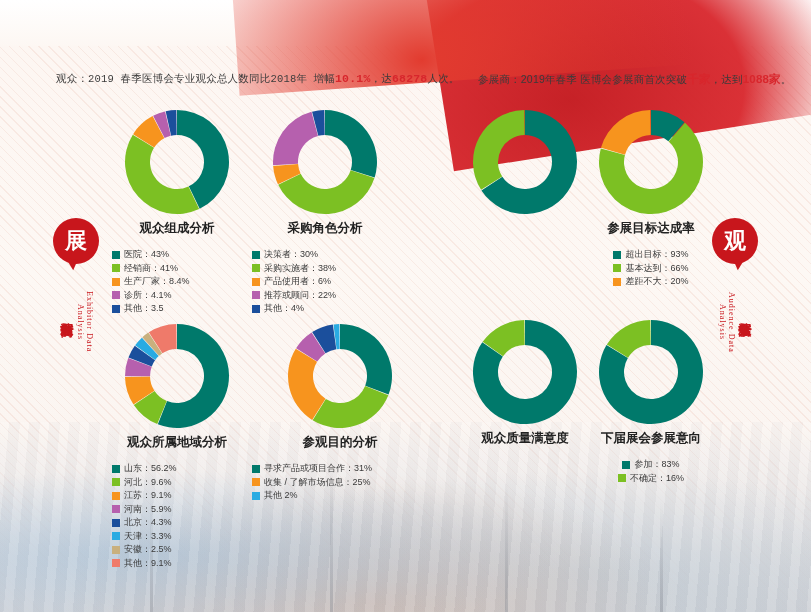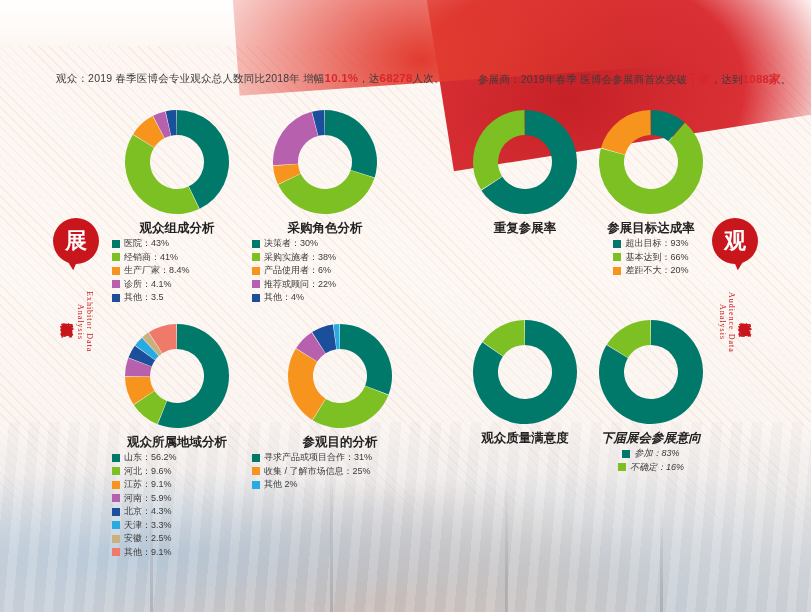--- a/index.html
+++ b/index.html
@@ -79,21 +79,21 @@
   }
   .badge .vwrap{display:flex;justify-content:center;gap:1px;}
 
   
   .chart{position:absolute;}
   .donut{display:block;}
   .chart-title{
     text-align:center;font-size:12.5px;font-weight:bold;color:#222;
     margin-top:4px;white-space:nowrap;
   }
-  .legend{margin-top:0;font-size:9px;color:#3a3a3a;line-height:13.5px;}
+  .legend{margin-top:11px;font-size:9px;color:#3a3a3a;line-height:13.5px;}
   .legend .row{display:flex;align-items:center;gap:4px;white-space:nowrap;}
   .legend .sw{width:8px;height:8px;flex:0 0 8px;display:inline-block;}
   .legend.center{display:flex;flex-direction:column;align-items:center;}
   .legend.center .row{width:auto;}
 </style>
 </head>
 <body>
 
 <div id="page">
 
@@ -101,21 +101,21 @@
   <div class="bg-topband"></div>
   <div class="bg-redswoosh"></div>
   <div class="bg-redswoosh2"></div>
 
   <div class="bg-photo"></div>
   <div class="bg-tower" style="left:150px;height:120px;"></div>
   <div class="bg-tower" style="left:330px;height:150px;"></div>
   <div class="bg-tower" style="left:505px;height:130px;"></div>
   <div class="bg-tower" style="left:660px;height:110px;"></div>
 
-  <div class="hdr" style="left:56px;top:72px;">
+  <div class="hdr" style="left:56px;top:72px;font-family:Liberation Mono, monospace;">
     <span>观众：2019 春季医博会专业观众总人数同比2018年 增幅</span><span class="em">10.1%</span><span>，达</span><span class="em">68278</span><span>人次。</span>
   </div>
 
   <div class="hdr" style="left:478px;top:72px;">
     <span>参展商：2019年春季 医博会参展商首次突破</span><span class="em">千家</span><span>，达到</span><span class="em">1088家</span><span>。</span>
   </div>
 
   <div class="badge badge-l" style="left:48px;top:218px;">
     <div class="bubble">展</div>
     <div class="vwrap">
@@ -194,21 +194,20 @@
           <span class="sw" style="background: rgb(27, 79, 156);"></span>
           <span>其他：4%</span>
         </div>
       </div>
     </div>
   <div class="chart" style="left:462px;top:108px;width:126px;">
       <svg width="108" height="108" class="donut" style="margin: 0px auto;">
         <path d="M54 2 A52 52 0 1 1 10.432456895297094 82.3878352084102 L31.378391080250413 68.73983751205914 A27 27 0 1 0 54 27 Z" fill="#00796b"></path>
         <path d="M10.094947873895208 81.8629933389078 A52 52 0 0 1 53.37601497589223 2.00374395507221 L53.67600777594404 27.00194397667211 A27 27 0 0 0 31.203146011445586 68.4673234644329 Z" fill="#7cc023"></path>
       </svg>
-      <div class="chart-title">重复参展率</div>
     </div>
   <div class="chart" style="left:588px;top:108px;width:126px;">
       <svg width="108" height="108" class="donut" style="margin: 0px auto;">
         <path d="M54 2 A52 52 0 0 1 87.52024177737914 14.245838064599504 L71.40474092286995 33.358415918157434 A27 27 0 0 0 54 27 Z" fill="#00796b"></path>
         <path d="M87.99486684304114 14.650933577479847 A52 52 0 1 1 3.7920312286942917 40.46634299756377 L27.9304777533605 46.97290886411965 A27 27 0 1 0 71.65118086080982 33.568753972922224 Z" fill="#7cc023"></path>
         <path d="M3.95804614543043 39.86483624371015 A52 52 0 0 1 53.37601497589219 2.003743955072217 L53.67600777594402 27.001943976672113 A27 27 0 0 0 28.016677806281184 46.66058804961873 Z" fill="#f7941e"></path>
       </svg>
       <div class="chart-title">参展目标达成率</div>
       <div class="legend center">
         <div class="row">
@@ -297,21 +296,21 @@
         </div>
       </div>
     </div>
   <div class="chart" style="left:462px;top:318px;width:126px;">
       <svg width="108" height="108" class="donut" style="margin: 0px auto;">
         <path d="M54 2 A52 52 0 1 1 11.283153404447226 24.347495604384253 L31.820098883078366 38.60350733304567 A27 27 0 1 0 54 27 Z" fill="#00796b"></path>
         <path d="M11.642050493382534 23.837040702297703 A52 52 0 0 1 53.37601497589219 2.003743955072217 L53.67600777594402 27.001943976672113 A27 27 0 0 0 32.00644929464093 38.33846344157765 Z" fill="#7cc023"></path>
       </svg>
       <div class="chart-title">观众质量满意度</div>
     </div>
-  <div class="chart" style="left:588px;top:318px;width:126px;font-style:italic;">
+  <div class="chart" style="left:588px;top:318px;width:126px;">
       <svg width="108" height="108" class="donut" style="margin: 0px auto;">
         <path d="M54 2 A52 52 0 1 1 9.488478180341502 27.116465535609617 L30.888248285946553 40.041241720412685 A27 27 0 1 0 54 27 Z" fill="#00796b"></path>
         <path d="M9.81427764262525 26.58427568425387 A52 52 0 0 1 53.37601497589219 2.003743955072217 L53.67600777594402 27.001943976672113 A27 27 0 0 0 31.057413391363113 39.764912374516435 Z" fill="#7cc023"></path>
       </svg>
       <div class="chart-title">下届展会参展意向</div>
       <div class="legend center">
         <div class="row">
           <span class="sw" style="background: rgb(0, 121, 107);"></span>
           <span>参加：83%</span>
         </div>

